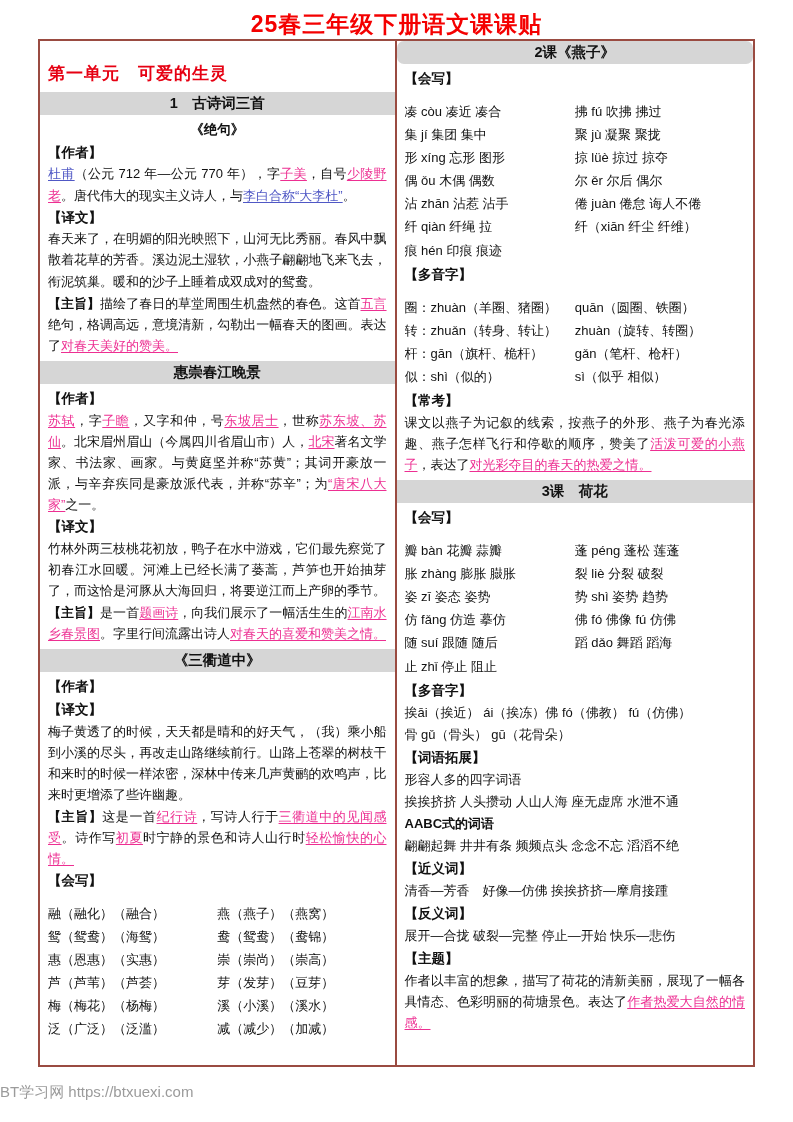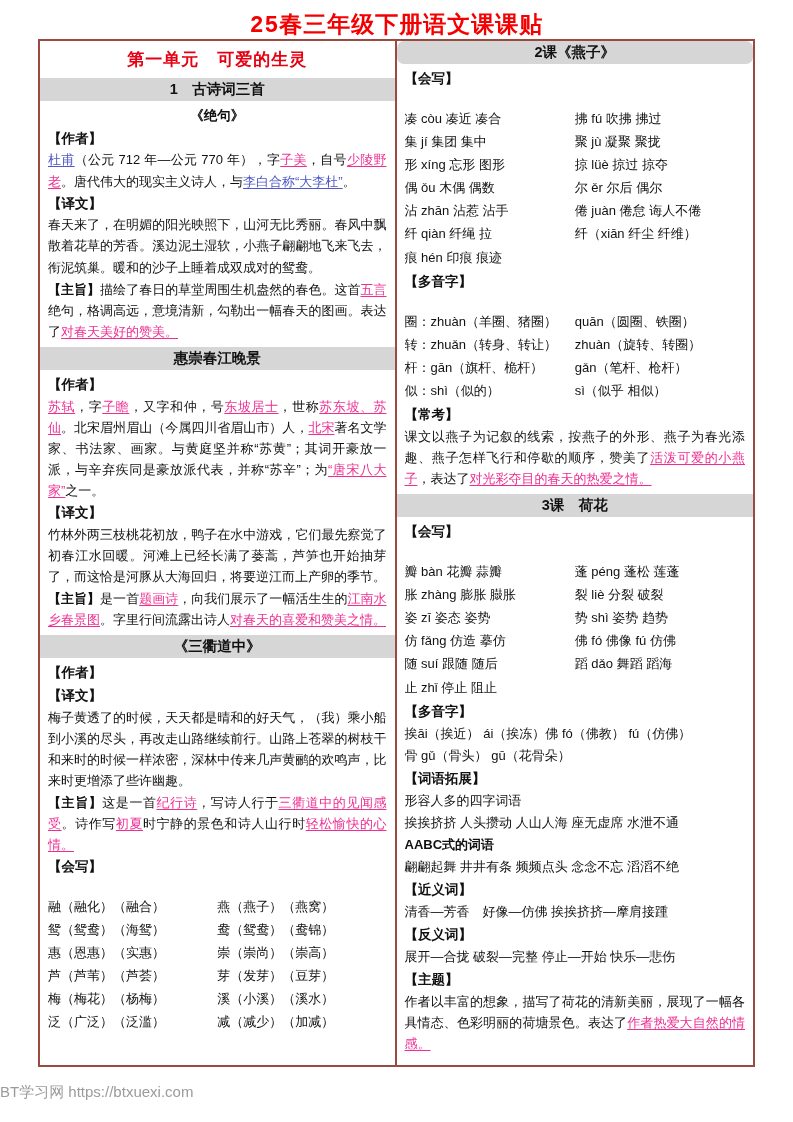--- a/index.html
+++ b/index.html
@@ -13,42 +13,40 @@
   }
   .page { width: 793px; height: 1122px; position: relative; }
   .doc-title {
     text-align: center;
     font-size: 23px;
     font-weight: bold;
     color: var(--title_red, #f40000);
     padding-top: 9px;
     letter-spacing: 1px;
     height: 39px;
-    font-family: Liberation Mono, monospace;
   }
   .doc-frame {
     margin: 0 38px;
     height: 1028px;
     border: 2px solid var(--border, #9a4b41);
     display: flex;
     align-items: stretch;
     background: #fff;
   }
   .col {
     width: 50%;
     padding: 0 8px 8px 8px;
     overflow: hidden;
   }
   .col-left { border-right: 2px solid var(--border, #9a4b41); }
   .unit-title {
     color: var(--unit_red, #e60012);
     font-weight: bold;
     font-size: 17px;
-    text-align: center;
-    margin: 7px 0 7px;
+    margin: 21px 0 7px;
     letter-spacing: 1px;
   }
   .bar {
     background: var(--bar_bg, #d6d6d6);
     font-weight: bold;
     text-align: center;
     font-size: 14.5px;
     padding: 2px 0;
     margin: 5px -8px 4px -8px;
   }
@@ -69,21 +67,21 @@
   .para {
     font-size: 13px;
     line-height: 1.62;
     text-align: justify;
     margin: 0 0 1px;
   }
   .line {
     font-size: 13px;
     line-height: 1.7;
   }
-  .pairs { margin: 17px 0 2px; }
+  .pairs { margin: 10px 0 2px; }
   .pairs-row { display: flex; font-size: 13px; line-height: 1.78; }
   .pairs-row > span { width: 50%; white-space: nowrap; overflow: hidden; }
   .seg-b { font-weight: bold; }
   .hl-pk {
     color: var(--pink, #ed2f92);
     text-decoration: underline;
     text-underline-offset: 2px;
   }
   .hl-bl {
     color: var(--blue, #5058c5);

